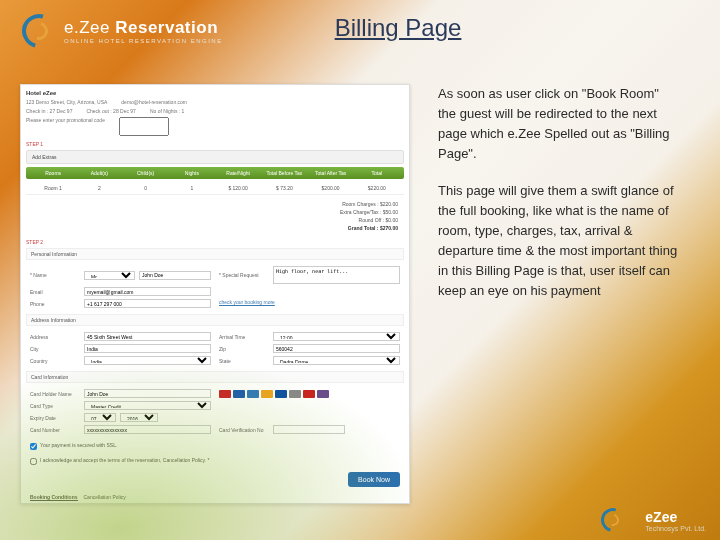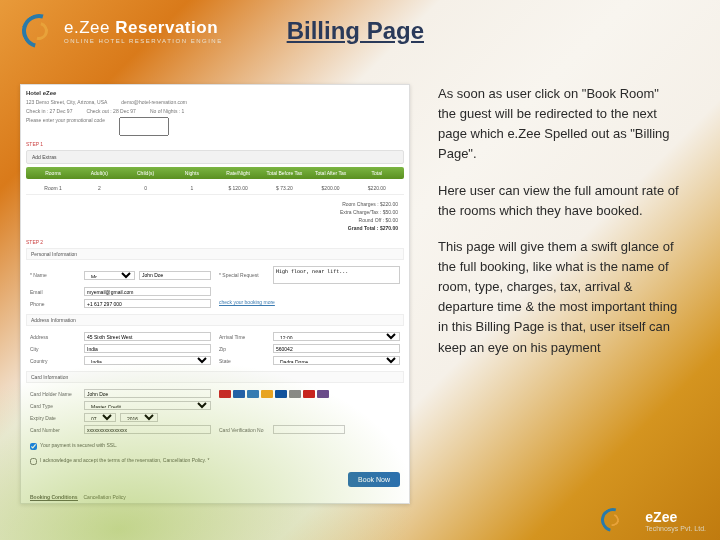--- a/index.html
+++ b/index.html
@@ -12,23 +12,23 @@
   }
   .bg-swoosh {
     position: absolute;
     bottom: -60px; left: -40px;
     width: 500px; height: 280px;
     background: radial-gradient(ellipse at 30% 70%, rgba(140,180,40,0.5) 0%, rgba(140,180,40,0) 60%);
     transform: rotate(-8deg);
     pointer-events: none;
   }
   .header {
-    display: flex; align-items: center;
+    display: flex; 
     padding: 14px 40px 8px 22px;
-    gap: 64px;
+    gap: 112px;
   }
   .logo-wrap { display: flex; align-items: center; gap: 8px; }
   .logo-swirl {
     width: 34px; height: 34px;
     border-radius: 50%;
     border: 4px solid #2a7aa8;
     border-right-color: transparent;
     border-bottom-color: transparent;
     transform: rotate(-30deg);
     position: relative;
@@ -38,21 +38,21 @@
     border-radius: 50%;
     border: 3px solid #e8a23a;
     border-left-color: transparent;
     border-top-color: transparent;
   }
   .logo-text-wrap { color: #fff; }
   .logo-text-main { font-size: 17px; font-weight: 300; letter-spacing: 0.5px; }
   .logo-text-main b { font-weight: 700; }
   .logo-text-sub { font-size: 6px; letter-spacing: 1.5px; color: #e8e0d0; }
   .title {
-    font-size: 24px; font-weight: 700;
+    font-size: 24px; font-weight: 400;
     color: #2a3a5a;
     text-decoration: underline;
   }
   .content { display: flex; padding: 28px 40px 0 20px; gap: 28px; }
   .screenshot {
     width: 390px; height: 420px;
     background: #fff;
     border: 1px solid #ddd;
     box-shadow: 0 1px 4px rgba(0,0,0,0.15);
     font-size: 5px;
@@ -292,21 +292,20 @@
     <button class="ss-book-btn">Book Now</button>
     <div class="ss-tabs">
       <span class="ss-tab active">Booking Conditions</span>
       <span class="ss-tab">Cancellation Policy</span>
     </div>
 
   </div>
 
   <div class="right-text">
     <p>As soon as user click on "Book Room" the guest will be redirected to the next page which e.Zee Spelled out as "Billing Page".</p>
-    <p>Here user can view the full amount rate of the rooms which they have booked.</p>
     <p>This page will give them a swift glance of the full booking, like what is the name of room, type, charges, tax, arrival &amp; departure time &amp; the most important thing in this Billing Page is that, user itself can keep an eye on his payment</p>
   </div>
 </div>
 
 <div class="footer-logo">
   <div class="swirl2"></div>
   <div>
     <div class="ftxt">eZee</div>
     <div class="fsub">Technosys Pvt. Ltd.</div>
   </div>

